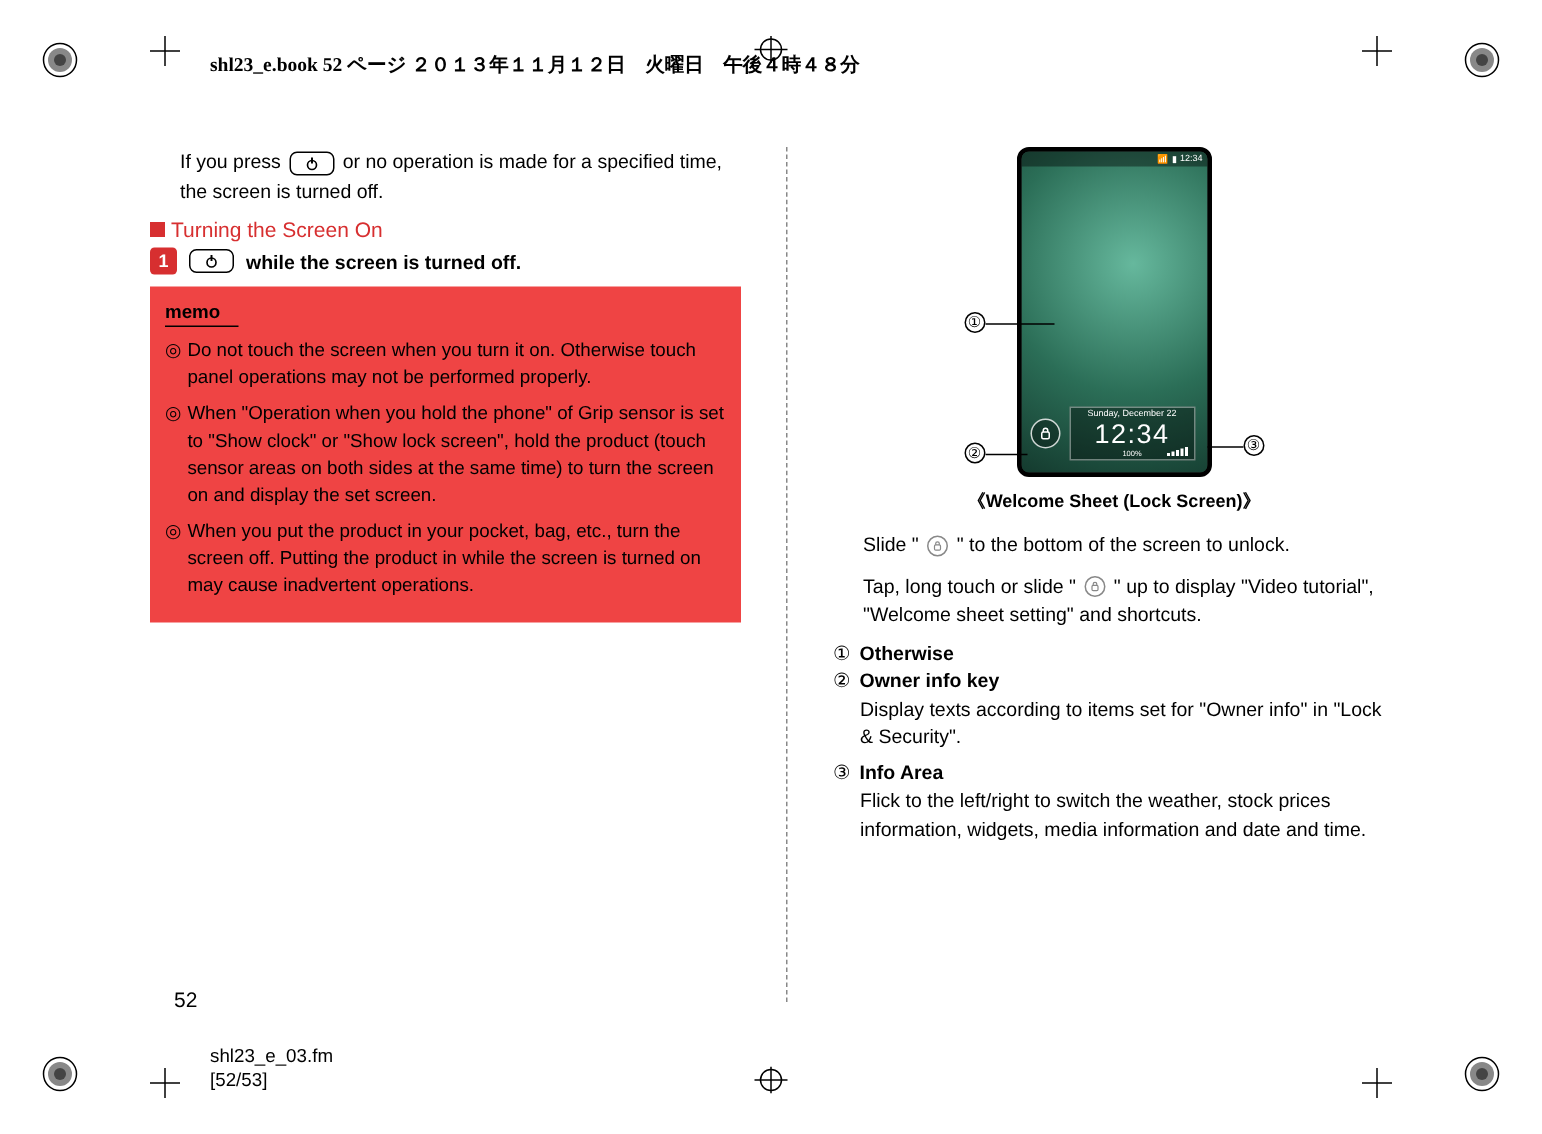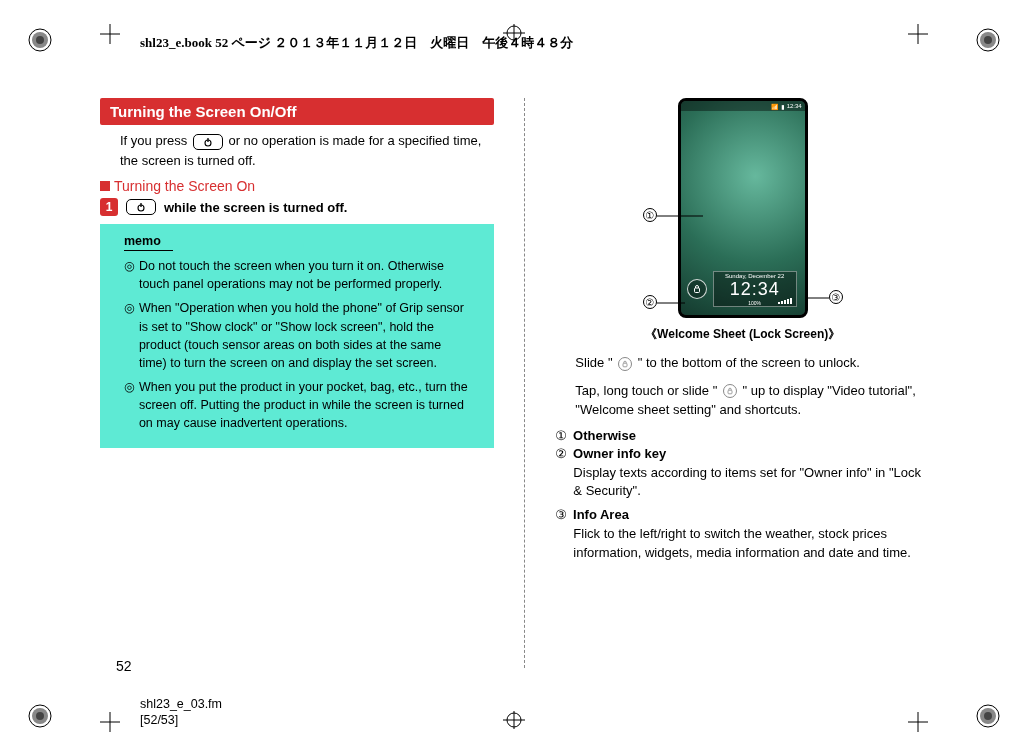--- a/index.html
+++ b/index.html
@@ -86,22 +86,22 @@
     width:18px; height:18px; border-radius:3px;
     display:flex; align-items:center; justify-content:center;
   }
   .power-key {
     display:inline-flex; align-items:center; justify-content:center;
     border:1px solid #000; border-radius:5px;
     width:30px; height:16px; vertical-align:middle; margin:0 2px;
   }
   .power-key svg { width:10px; height:10px; }
   .memo-box {
-    background:#5eead4;
-    padding:8px 24px 10px;
+    background:#ef4444;
+    padding:8px 10px 10px;
     margin:6px 0 18px;
     font-size:12.5px;
     line-height:1.45;
   }
   .memo-title {
     font-weight:bold;
     border-bottom:1px solid #000;
     display:inline-block;
     margin-bottom:6px;
     padding-right:12px;
@@ -270,21 +270,20 @@
       <line x1="0" y1="10" x2="20" y2="10" stroke="#000"></line>
     </svg>
 </div>
 
 <div class="running-header">shl23_e.book  52 ページ  ２０１３年１１月１２日　火曜日　午後４時４８分</div>
 
 <div class="page-body">
   <div class="columns">
 
     <div class="col">
-      <div class="section-head">Turning the Screen On/Off</div>
       <p class="body-text">
         <span>If you press </span>
         <span class="power-key">
           <svg viewBox="0 0 10 10">
               <circle cx="5" cy="6" r="3" fill="none" stroke="#000" stroke-width="1.1"></circle>
               <line x1="5" y1="1" x2="5" y2="5" stroke="#000" stroke-width="1.3"></line>
             </svg>
         </span>
         <span> or no operation is made for a specified time, the screen is turned off.</span>
       </p>

